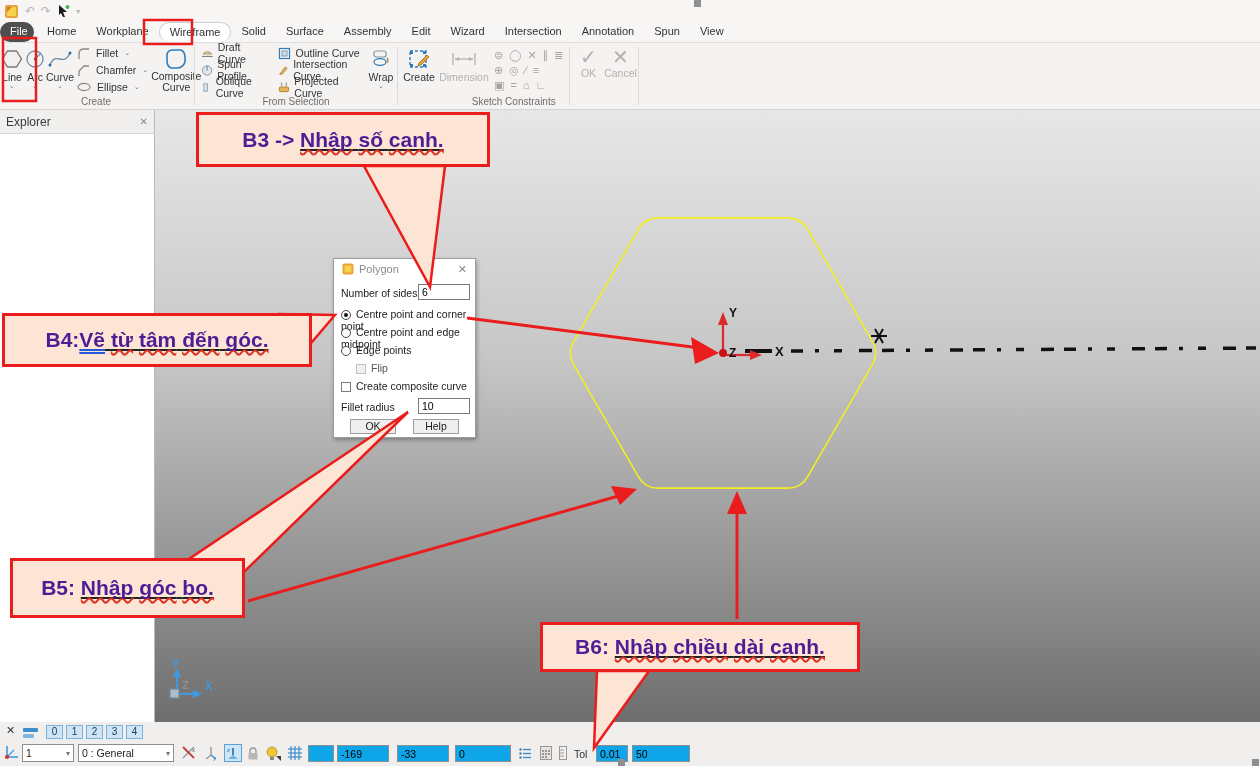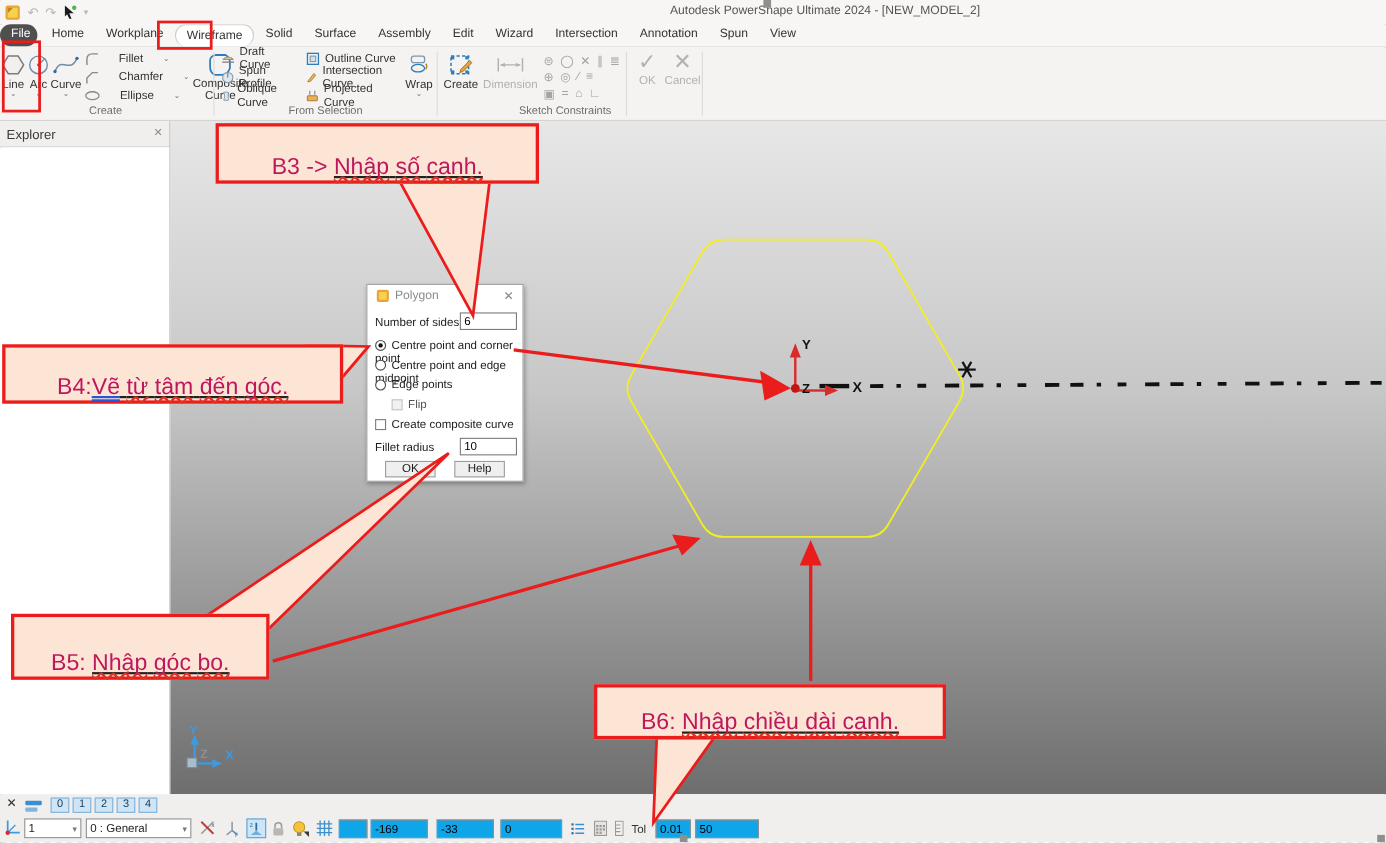--- a/index.html
+++ b/index.html
@@ -25,21 +25,21 @@
   .ribbon { left:0; top:43px; width:1260px; height:67px; background:#f5f3f2; border-bottom:1px solid #d6d4d3; display:flex; }
   .rgroup { display:flex; flex-direction:column; padding-top:2px; }
   .rrow { display:flex; flex:1; align-items:stretch; }
   .glabel { text-align:center; font-size:10px; color:#6f6d6b; padding:1px 0 2px; }
   .vsep { width:1px; background:#dcdad9; margin:4px 2px; }
   .bigbtn { width:34px; display:flex; flex-direction:column; align-items:center; font-size:10.5px; color:#333; padding-top:2px; }
   .bigbtn .bicon { height:24px; display:flex; align-items:center; }
   .bigbtn .caret { font-size:7px; color:#777; line-height:6px; }
   .bigbtn.wide { width:52px; text-align:center; line-height:11px; }
   .stackcol { display:flex; flex-direction:column; justify-content:center; gap:1px; padding:0 3px; }
-  .stackitem { display:flex; align-items:center; gap:18px; font-size:10.5px; color:#333; height:16px; }
+  .stackitem { display:flex; align-items:center; gap:6px; font-size:10.5px; color:#333; height:16px; }
   .stackitem .caret { font-size:7px; color:#777; }
   .smallcol { display:flex; flex-direction:column; justify-content:center; gap:1px; padding:0 4px; }
   .smallitem { display:flex; align-items:center; gap:4px; font-size:10.5px; color:#333; height:16px; }
   .grayed, .grayed * { color:#b3b1af !important; }
   .consgrid { display:flex; flex-direction:column; justify-content:center; gap:0px; padding:0 4px; }
   .consrow { display:flex; gap:6px; font-size:11px; color:#a6a4a2; height:15px; align-items:center; }
   .okbtn { width:32px; display:flex; flex-direction:column; align-items:center; font-size:10.5px; color:#b3b1af; padding-top:4px; }
   .okbtn .g { font-size:20px; line-height:20px; }
 
   
@@ -55,21 +55,21 @@
   .dlg-title { position:absolute; left:0; top:0; right:0; height:20px; display:flex; align-items:center; padding:0 8px; gap:5px; color:#8a8a8a; font-size:11px; }
   .dlg-x { margin-left:auto; color:#8a8a8a; font-size:11px; }
   .dlg-input { position:absolute; width:52px; height:16px; border:1px solid #7b7b7b; background:#fff; font-size:10.5px; padding:0 3px; font-family:inherit; }
   .radio { display:inline-block; width:10px; height:10px; border:1px solid #4a4a4a; border-radius:50%; position:relative; vertical-align:-2px; margin-right:5px; background:#fff; }
   .radio.sel::after { content:""; position:absolute; left:2px; top:2px; width:4px; height:4px; border-radius:50%; background:#111; }
   .chk { display:inline-block; width:10px; height:10px; border:1px solid #7b7b7b; background:#fff; vertical-align:-2px; margin-right:5px; }
   .chk.dis { border-color:#c3c3c3; background:#f1f1f1; }
   .dlg-btn { position:absolute; width:46px; height:15px; background:#efefef; border:1px solid #9d9d9d; font-size:10.5px; text-align:center; line-height:13px; }
 
   
-  .callout { background:#fce5d5; border:3px solid #ea1c1c; display:flex; align-items:flex-end; justify-content:center; font-size:21px; color:#be185d; z-index:45; white-space:nowrap; }
+  .callout { background:#fce5d5; border:3px solid #ea1c1c; display:flex; align-items:center; justify-content:center; font-size:21px; color:#4c1d95; z-index:45; white-space:nowrap;font-weight:bold; }
   .u { text-decoration:underline; text-decoration-color:#222; }
   .wavy { text-decoration:underline wavy #e03020; text-decoration-skip-ink:none; }
   .bluedbl { text-decoration:underline double #2458d8; }
 
   
   .statusbar { left:0; top:722px; width:1260px; height:44px; background:#f0efee; }
   .chip { position:absolute; top:725px; width:17px; height:14px; background:#cfe4f5; border:1px solid #7fb2d9; font-size:10px; color:#16405f; text-align:center; line-height:12px; }
   .sfield { position:absolute; top:745px; height:17px; border:1px solid #8f8f8f; background:#0ea5e9; font-size:10.5px; padding:0 3px; font-family:inherit; }
   .combo { position:absolute; top:744px; height:18px; border:1px solid #8f8f8f; background:#fff; font-size:10.5px; display:flex; align-items:center; padding:0 3px; color:#222; }
   .combo .car { margin-left:auto; color:#777; font-size:8px; }
@@ -94,21 +94,20 @@
         <path d="M3,3 L8,3 L3,8 Z" fill="#c97f22"></path>
       </svg>
       <span class="ghost">↶</span>
       <span class="ghost">↷</span>
       <svg width="13" height="14" viewBox="0 0 13 14">
         <polygon points="2,1 10,8 6,8 8,13 6,13 4,9 2,11" fill="#1a1a1a"></polygon>
         <circle cx="10.5" cy="3" r="2" fill="#49b84e"></circle>
       </svg>
       <span class="ghost" style="font-size:8px">▾</span>
     </div>
-    <div class="abs title-text">Autodesk PowerShape Ultimate 2024 - [NEW_MODEL_2]</div>
   </div>
 
   <div class="abs tabrow">
     <div class="tab file">File</div>
     <div class="tab">Home</div>
     <div class="tab">Workplane</div>
     <div class="tab active">Wireframe</div>
     <div class="tab">Solid</div>
     <div class="tab">Surface</div>
     <div class="tab">Assembly</div>

